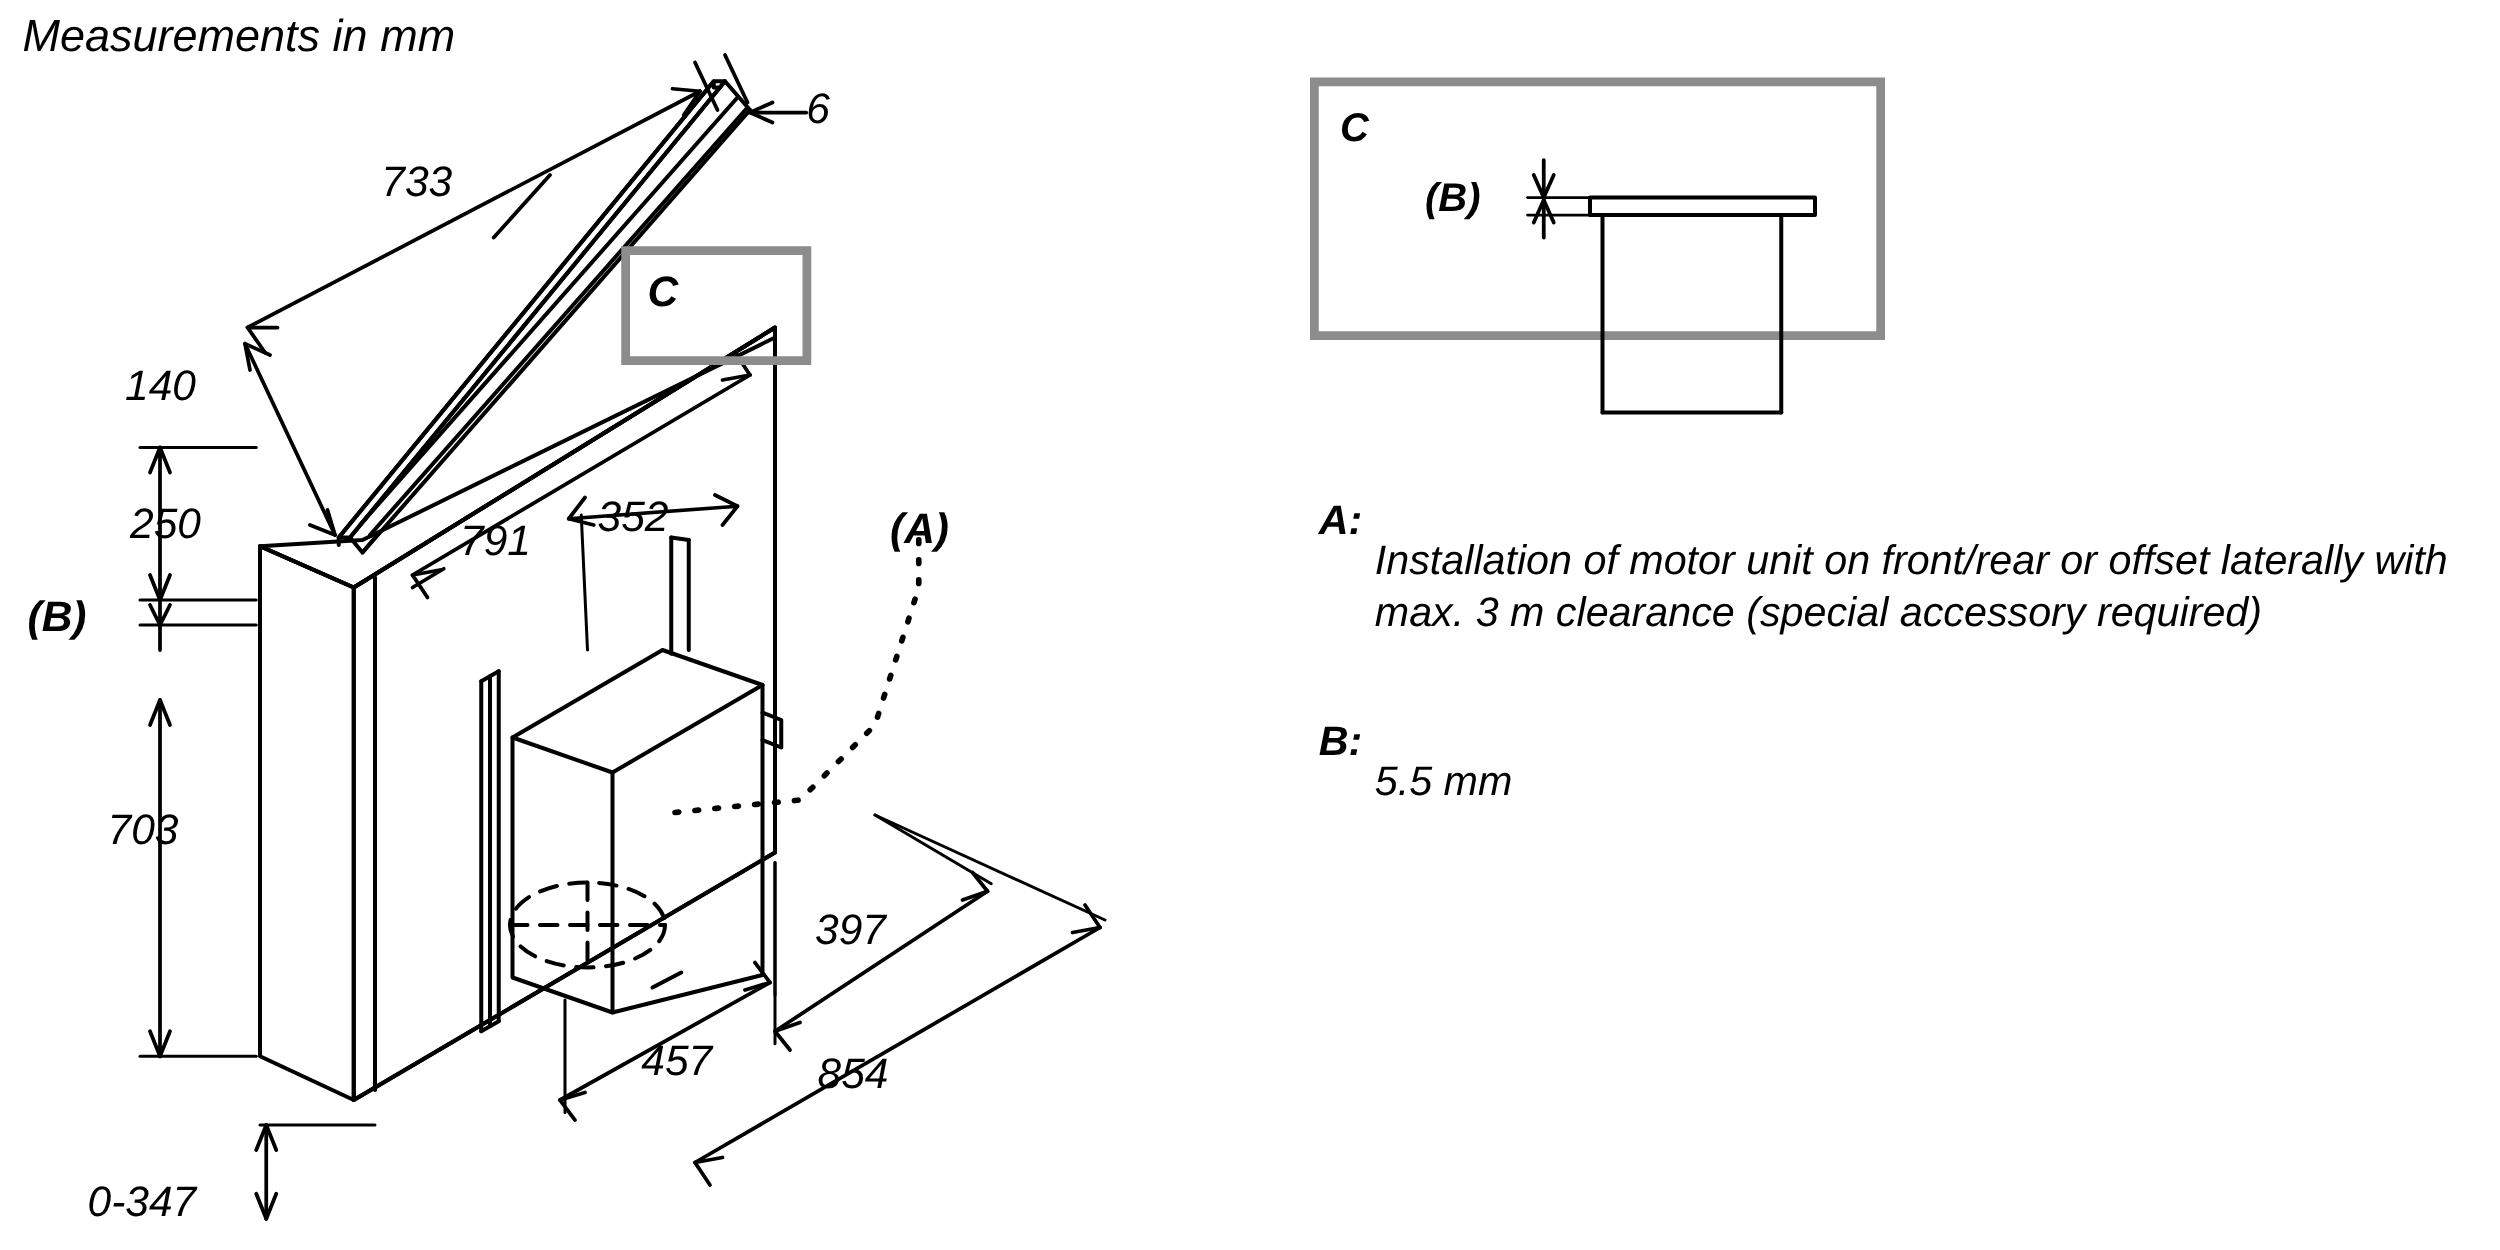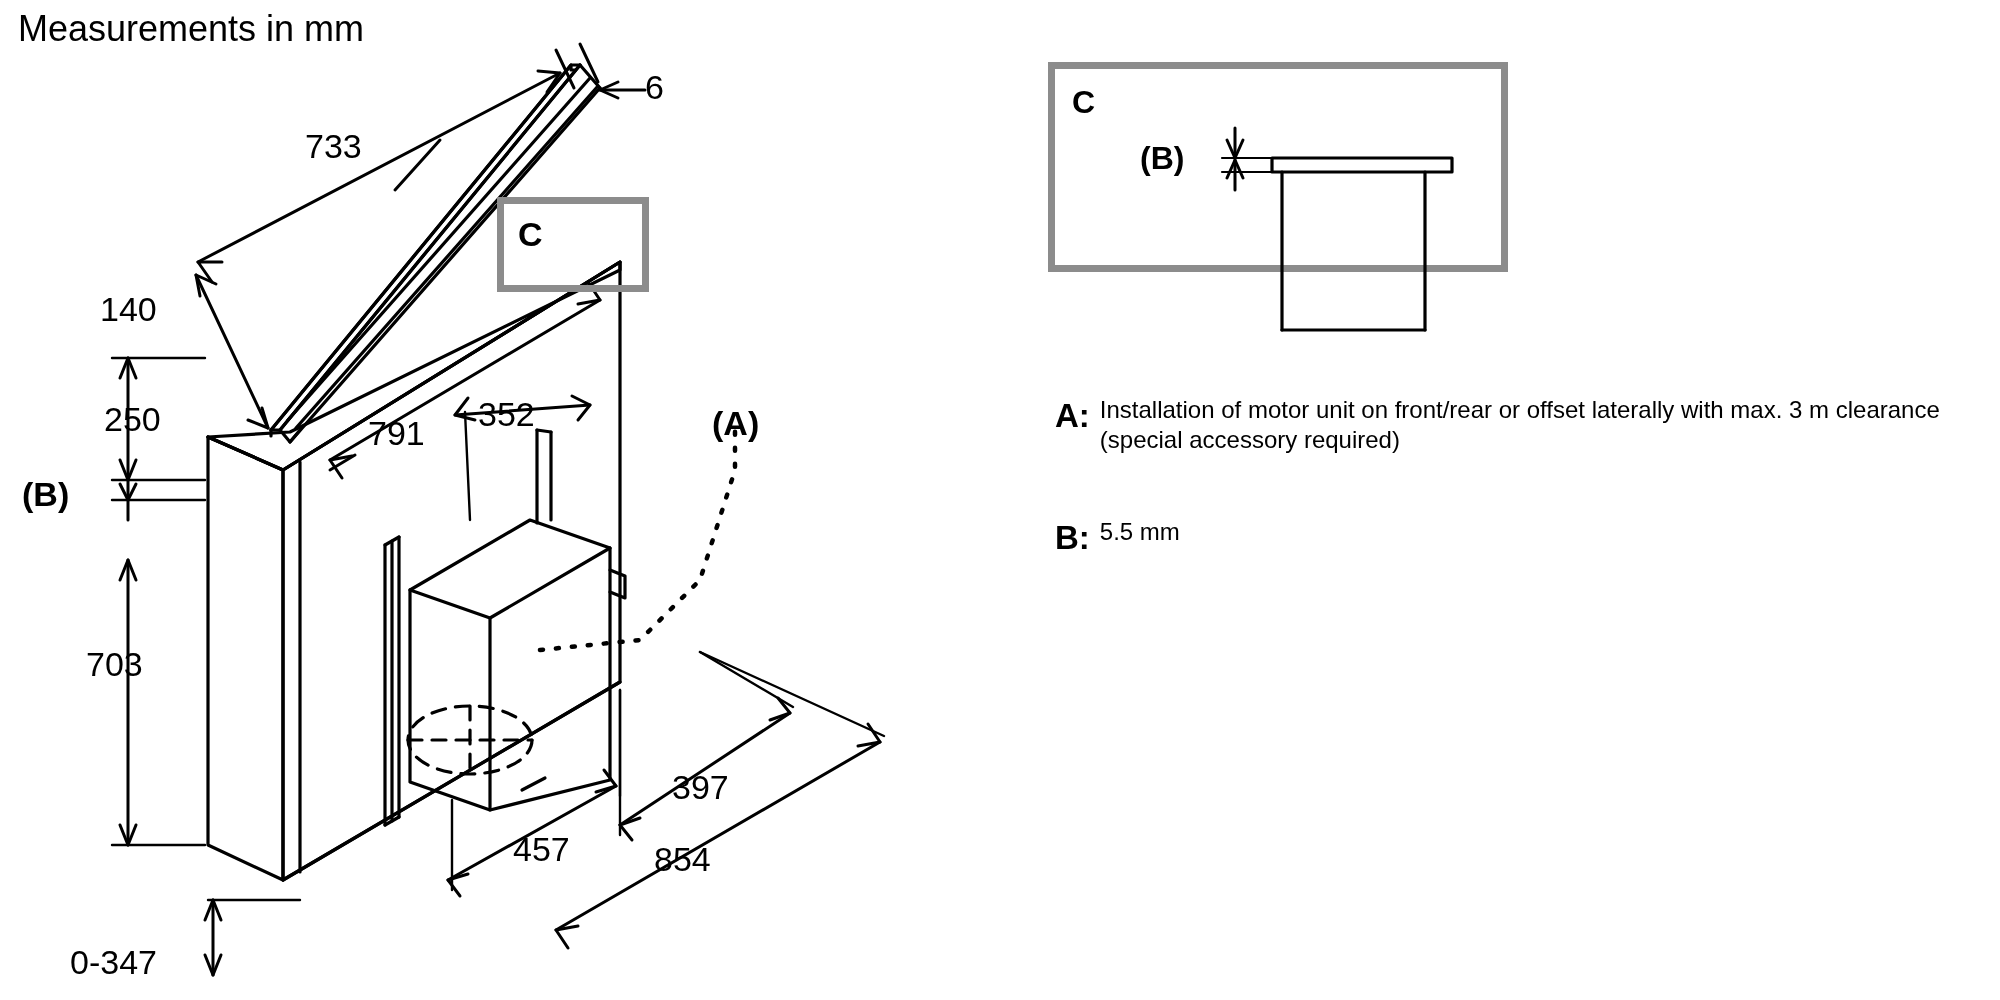--- a/index.html
+++ b/index.html
@@ -13,21 +13,21 @@
     font-family: "Liberation Sans", sans-serif;
     color: #000000;
     overflow: hidden;
     position: relative;
   }
   #page {
     position: relative;
     width: 2000px;
     height: 1000px;
   }
-  .abs { position: absolute; }
+  .abs { position: absolute; font-style: italic; }
 
   
   .title {
     left: 18px; top: 8px;
     font-size: 36px;
     letter-spacing: 0px;
     white-space: nowrap;
   }
   .dim {
     font-size: 34px;
@@ -60,22 +60,23 @@
     margin-bottom: 0px;
   }
   .note-key {
     font-size: 33px;
     font-weight: bold;
     margin-right: 10px;
     white-space: nowrap;
     line-height: 1.26;
   }
   .note-text {
-    font-size: 24px;
+    font-size: 33px;
     line-height: 1.26;
+    margin-top: 32px;
   }
   .note-plain {
     font-size: 33px;
     line-height: 1.26;
     margin-top: 58px;
     margin-left: 48px;
   }
   .note-b {
     margin-top: 62px;
   }
@@ -245,21 +246,21 @@
   <div class="abs dim" style="left:100px; top:290px;">140</div>
   <div class="abs dim" style="left:56px;  top:400px;margin-left:48px;">250</div>
   <div class="abs dim-b" style="left:22px; top:475px;">(B)</div>
   <div class="abs dim" style="left:368px; top:414px;">791</div>
   <div class="abs dim" style="left:478px; top:395px;">352</div>
   <div class="abs dim-b" style="left:712px; top:404px;">(A)</div>
   <div class="abs dim" style="left:86px;  top:645px;">703</div>
   <div class="abs dim" style="left:70px;  top:908px;margin-top:35px;">0-347</div>
   <div class="abs dim" style="left:513px; top:830px;">457</div>
   <div class="abs dim" style="left:654px; top:840px;">854</div>
-  <div class="abs dim" style="left:672px; top:725px;margin-top:43px;">397</div>
+  <div class="abs dim" style="left:652px; top:725px;">397</div>
 
   <div class="abs detail-box"></div>
   <div class="abs detail-letter detail-label-c">C</div>
   <div class="abs detail-b-label">(B)</div>
 
   <svg width="2000" height="1000" style="pointer-events:none;">
     <g fill="none" stroke="#000" stroke-width="3.2" stroke-linecap="round" stroke-linejoin="round">
 
       <path d="M 1272 158 L 1452 158 L 1452 172 L 1272 172 Z"></path>
 

